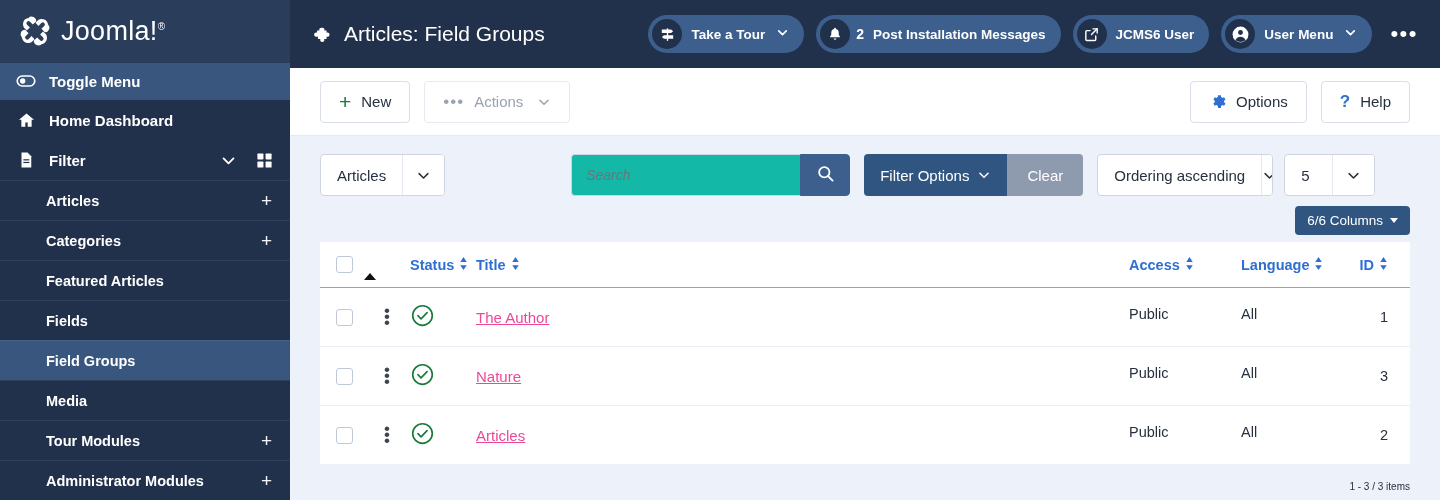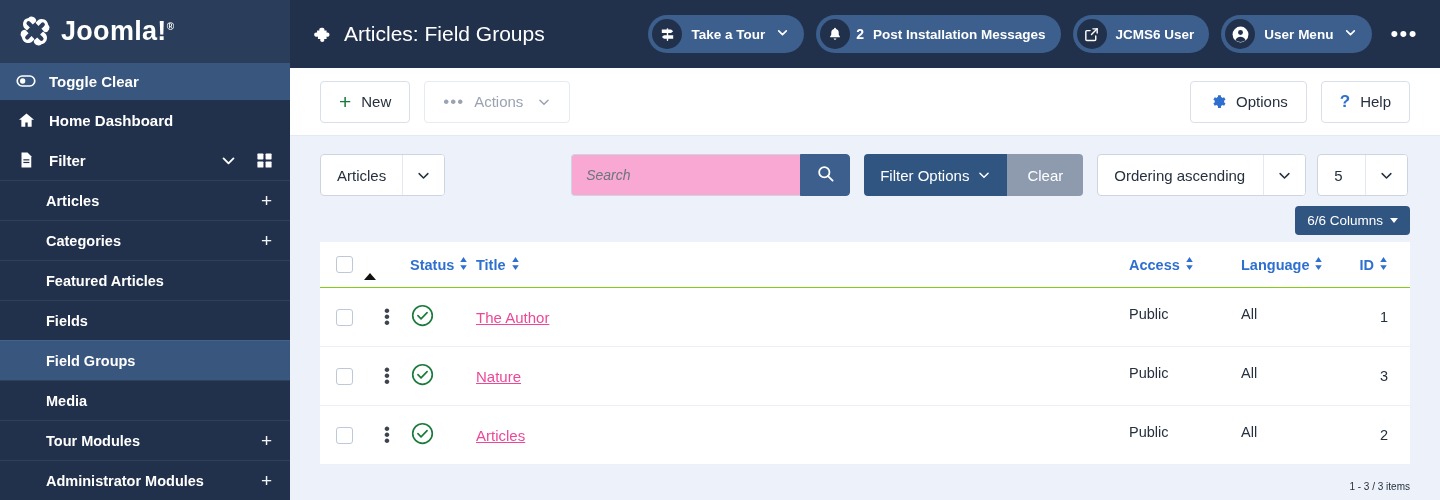--- a/index.html
+++ b/index.html
@@ -16,21 +16,21 @@
     width: 290px; flex: 0 0 290px; height: 500px;
     background: #22314b; color: #fff;
     display: flex; flex-direction: column;
     overflow: hidden;
   }
   .brand {
     height: 68px; display: flex; align-items: center;
     padding-left: 14px; background: #2a3e5c;
   }
   .brand-logo { width: 42px; height: 42px; flex: 0 0 42px; }
-  .brand-text { font-size: 27px; letter-spacing: .3px; margin-left: 5px; font-weight: 700; }
+  .brand-text { font-size: 27px; letter-spacing: .3px; margin-left: 5px; font-weight: 400; }
   .brand-text sup { font-size: 10px; vertical-align: super; }
 
   .toggle-row {
     height: 40px; display: flex; align-items: center; gap: 13px;
     padding: 0 16px; background: #39567e; font-size: 15px; font-weight: 700;
   }
   .nav-item {
     min-height: 40px; display: flex; align-items: center;
     padding: 0 16px; font-size: 15px; font-weight: 700; gap: 13px;
     position: relative;
@@ -98,21 +98,21 @@
     display: flex; align-items: center; overflow: hidden;
   }
   .select-box .sel-label { padding: 0 16px; font-size: 15px; color: #26303f; white-space: nowrap; }
   .select-box .sel-arrow {
     width: 42px; height: 100%; display: flex; align-items: center; justify-content: center;
     border-left: 1px solid #e3e8f1; background: #fff;
   }
   .search-group { display: flex; margin-left: 126px; }
   .search-input {
     width: 229px; height: 42px; border: 1px solid #ced4e0; border-right: none;
-    border-radius: 4px 0 0 4px; background: #f9a8d4; padding: 0 14px;
+    border-radius: 4px 0 0 4px; background: #14b8a6; padding: 0 14px;
     font-size: 14px; font-family: "Liberation Sans", sans-serif; color: #26303f;
   }
   .search-input::placeholder { color: #6c757d; font-style: italic; }
   .search-btn {
     width: 50px; height: 42px; background: #3c5f8d; border: 1px solid #3c5f8d;
     border-radius: 0 4px 4px 0; display: flex; align-items: center; justify-content: center;
   }
   .filter-btn {
     height: 42px; background: #2f5580; color: #fff; border: none;
     border-radius: 4px 0 0 4px; display: flex; align-items: center; gap: 8px;
@@ -191,21 +191,21 @@
       <span class="brand-text"><span>Joomla!</span><sup>®</sup></span>
     </div>
 
     <div class="toggle-row">
       <span class="ico">
         <svg viewBox="0 0 24 24" width="20" height="20">
             <rect x="1.5" y="6" width="21" height="12" rx="6" fill="none" stroke="#fff" stroke-width="2"></rect>
             <circle cx="8" cy="12" r="3.2" fill="#fff"></circle>
           </svg>
       </span>
-      <span>Toggle Clear</span>
+      <span>Toggle Menu</span>
     </div>
 
     <div class="nav-item lvl1">
       <span class="ico">
         <svg viewBox="0 0 24 24" width="19" height="19" fill="#fff">
             <path d="M12 3 2.5 11h3v9h5v-5.5h3V20h5v-9h3z"></path>
           </svg>
       </span>
       <span>Home Dashboard</span>
     </div>
@@ -400,21 +400,21 @@
             <svg viewBox="0 0 24 24" width="14" height="14" fill="none" stroke="#fff" stroke-width="2.6" stroke-linecap="round" stroke-linejoin="round">
                 <path d="M5 9l7 7 7-7"></path>
               </svg>
           </span>
         </div>
         <div class="clear-btn">
           <span>Clear</span>
         </div>
       </div>
 
-      <div class="select-box ml14" style="width:209px;">
+      <div class="select-box ml14" style="width:176px;">
         <span class="sel-label" style="flex:1;">Ordering ascending</span>
         <span class="sel-arrow">
           <svg viewBox="0 0 24 24" width="15" height="15" fill="none" stroke="#26303f" stroke-width="2.4" stroke-linecap="round" stroke-linejoin="round">
               <path d="M5 9l7 7 7-7"></path>
             </svg>
         </span>
       </div>
 
       <div class="select-box ml11" style="width:91px;">
         <span class="sel-label" style="flex:1;">5</span>

